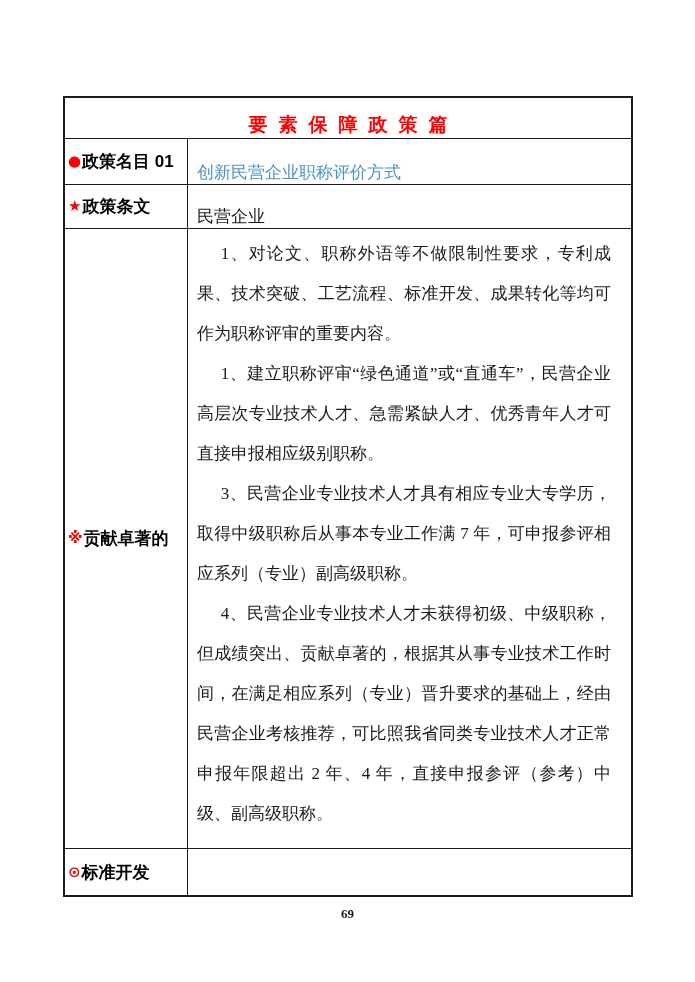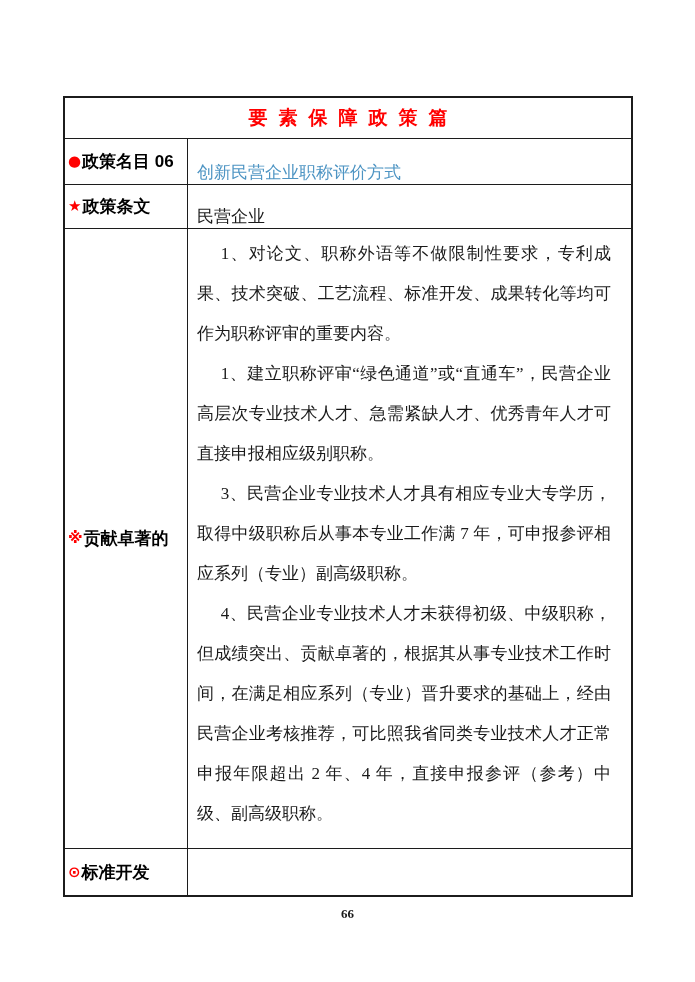--- a/index.html
+++ b/index.html
@@ -18,21 +18,21 @@
     border: 2px solid #1c1c1c;
     background: #ffffff;
   }
   .t-row {
     display: flex;
     border-bottom: 1.5px solid #1c1c1c;
   }
   .t-row:last-child { border-bottom: none; }
   .header-row {
     height: 41px;
-    align-items: center;
+    align-items: flex-end;
     justify-content: center;
   }
   .header-title {
     color: #ff0000;
     font-family: "Liberation Sans", "DejaVu Sans", sans-serif;
     font-weight: bold;
     font-size: 19px;
     letter-spacing: 11px;
     text-indent: 11px; 
     white-space: nowrap;
@@ -99,21 +99,21 @@
 
   <div class="doc-table">
 
     <div class="t-row header-row">
       <span class="header-title">要素保障政策篇</span>
     </div>
 
     <div class="t-row row-name">
       <div class="label-cell">
         <span class="row-icon">●</span>
-        <span>政策名目 06</span>
+        <span>政策名目 01</span>
       </div>
       <div class="value-cell blue-text">
         <span>创新民营企业职称评价方式</span>
       </div>
     </div>
 
     <div class="t-row row-target">
       <div class="label-cell">
         <span class="row-icon">★</span>
         <span>政策条文</span>
@@ -138,15 +138,15 @@
 
     <div class="t-row row-basis">
       <div class="label-cell">
         <span class="row-icon">⊙</span>
         <span>标准开发</span>
       </div>
     </div>
 
   </div>
 
-  <div class="page-number">66</div>
+  <div class="page-number">69</div>
 
 </div>
 
 </body></html>

